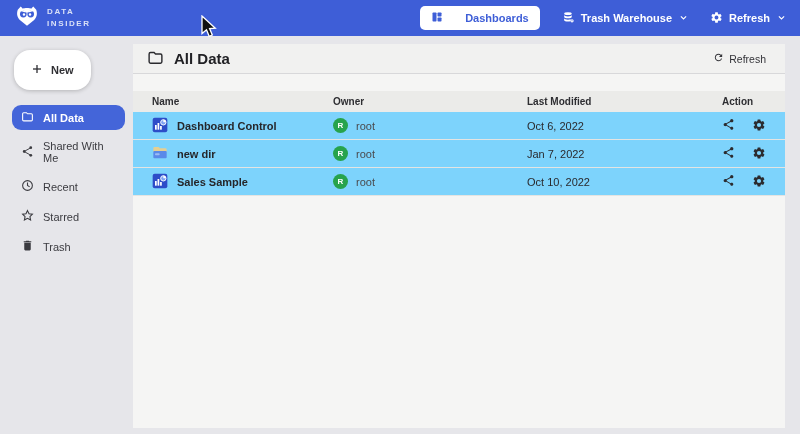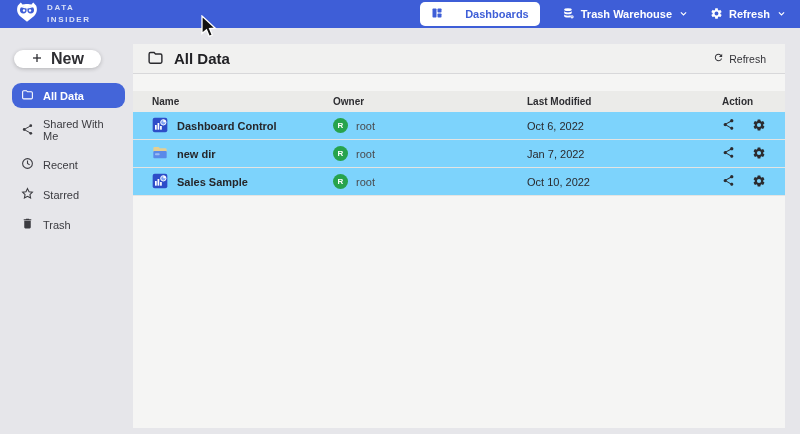--- a/index.html
+++ b/index.html
@@ -6,41 +6,41 @@
   html,body { margin:0; padding:0; }
   body {
     width:800px; height:434px; position:relative; overflow:hidden;
     background:#e6e6ea;
     font-family:"Liberation Sans", sans-serif;
     -webkit-font-smoothing:antialiased;
   }
 
   
   .topbar {
-    height:28px; background:#3e5ed7;
+    height:36px; background:#3e5ed7;
     display:flex; align-items:center; justify-content:space-between;
     padding:0 14px;
   }
   .logo { display:flex; align-items:center; gap:7px; }
   .logo-text { color:#d9e0f7; font-size:8px; font-weight:bold; letter-spacing:1.6px; line-height:1.45; }
   .top-nav { display:flex; align-items:center; gap:22px; }
   .dash-btn {
     background:#ffffff; color:#3e5ed7; font-size:11px; font-weight:bold;
     padding:5px 11px; border-radius:5px; display:flex; gap:22px; align-items:center;
     border:none; cursor:pointer; font-family:inherit;
   }
   .top-link { color:#ffffff; font-size:11px; font-weight:600; display:flex; gap:6px; align-items:center; cursor:pointer; }
   .chev { display:inline-block; margin-left:1px; }
 
   
   .sidebar { position:absolute; top:36px; left:0; width:133px; bottom:0; padding:14px 8px 0 12px; }
   .new-btn {
-    background:#ffffff; border:none; border-radius:16px; padding:0 17px;
+    background:#ffffff; border:none; border-radius:16px; padding:13px 17px;
     display:inline-flex; gap:8px; align-items:center;
-    font-size:16px; font-weight:600; color:#2f2f33; font-family:inherit;
+    font-size:11px; font-weight:600; color:#2f2f33; font-family:inherit;
     box-shadow:0 1px 4px rgba(0,0,0,0.22); margin:0 0 15px 2px; cursor:pointer;
   }
   .side-item {
     display:flex; align-items:center; gap:9px; padding:5px 9px;
     font-size:11px; color:#3b3b40; border-radius:9px; margin-bottom:5px; cursor:pointer;
   }
   .side-item.selected { background:#4465d9; color:#ffffff; font-weight:600; }
   .side-item svg { flex:0 0 auto; }
 
   

